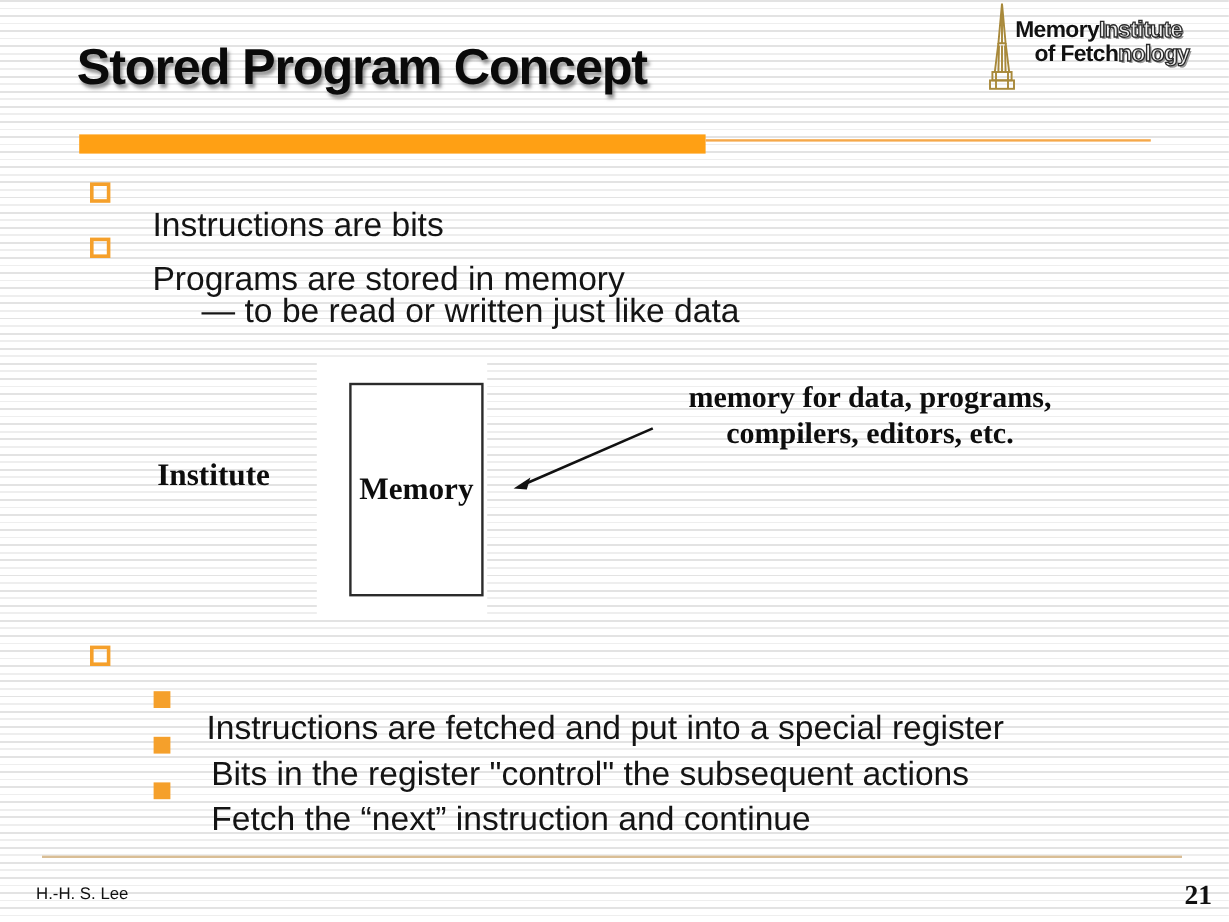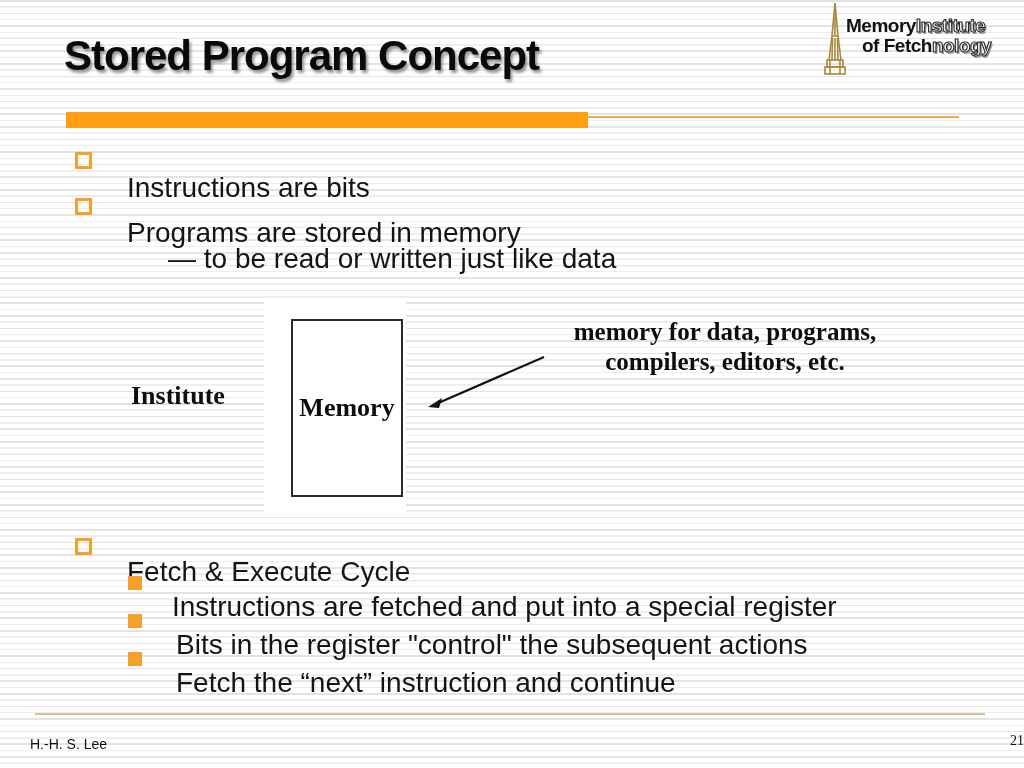--- a/index.html
+++ b/index.html
@@ -46,21 +46,21 @@
   .proc-label{left:131px;top:381px;font-size:26px;white-space:nowrap;}
   .mem-label{font-size:26px;}
   .caption{
     left:555px;top:317px;width:340px;text-align:center;
     font-size:25px;line-height:30px;white-space:nowrap;
   }
 
   
   .footer-line{left:35px;top:713px;width:950px;height:2px;background:#D9BE96;}
   .footer-author{left:30px;top:736px;font-family:Liberation Sans, sans-serif;font-size:14px;color:#111;}
-  .page-number{right:0;top:733px;font-family:"Liberation Serif",serif;font-size:14px;color:#111;}
+  .page-number{right:14px;top:733px;font-family:"Liberation Serif",serif;font-size:23px;color:#111;font-weight:bold;}
 </style>
 </head>
 <body>
 
 <div class="slide">
 
   <div class="abs title">Stored Program Concept</div>
   <div class="abs title-bar"></div>
   <div class="abs title-line"></div>
 
@@ -100,21 +100,20 @@
   <div class="abs serif-bold caption">
     <div>memory for data, programs,</div>
     <div>compilers, editors, etc.</div>
   </div>
   <svg class="abs" style="left:420px;top:345px;" width="140" height="75" viewBox="0 0 140 75">
     <line x1="124" y1="12" x2="16" y2="59" stroke="#111" stroke-width="2.2"></line>
     <path d="M8 62 L22 53 L19 63 Z" fill="#111"></path>
   </svg>
 
   <div class="abs sq-hollow" style="left:75px;top:538px;"></div>
-  <div class="abs b-text" style="left:127px;top:535px;">Fetch &amp; Execute Cycle</div>
 
   <div class="abs sq-solid" style="left:128px;top:576px;"></div>
   <div class="abs b-text" style="left:172px;top:570px;">Instructions are fetched and put into a special register</div>
 
   <div class="abs sq-solid" style="left:128px;top:614px;"></div>
   <div class="abs b-text" style="left:176px;top:608px;">Bits in the register "control" the subsequent actions</div>
 
   <div class="abs sq-solid" style="left:128px;top:652px;"></div>
   <div class="abs b-text" style="left:176px;top:646px;">Fetch the “next” instruction and continue</div>
 

